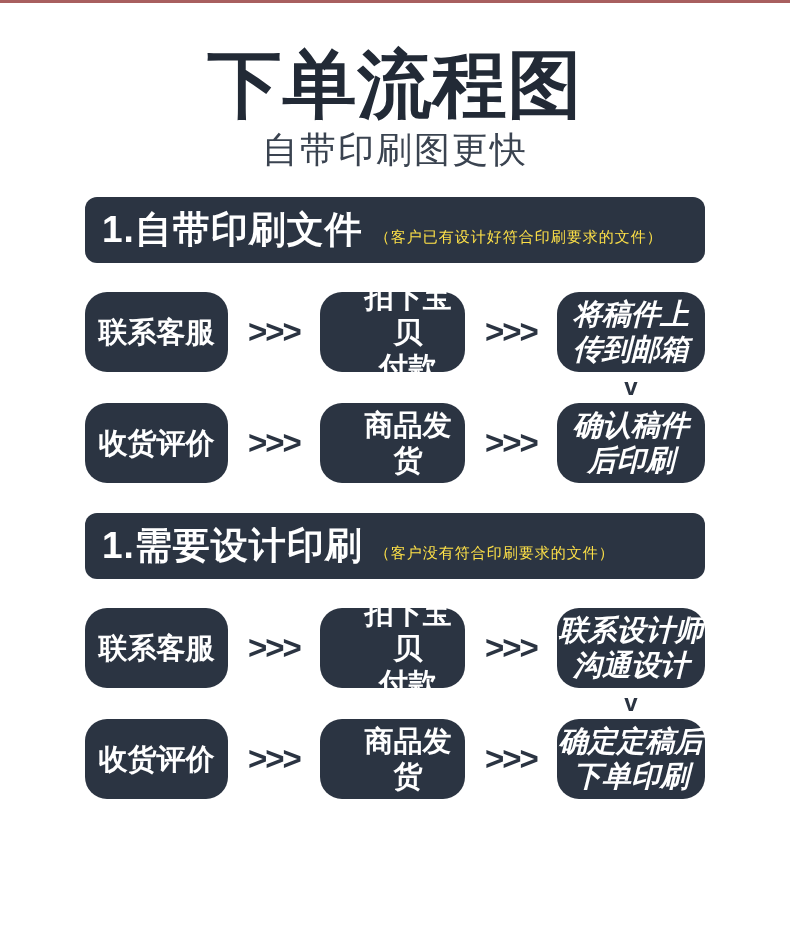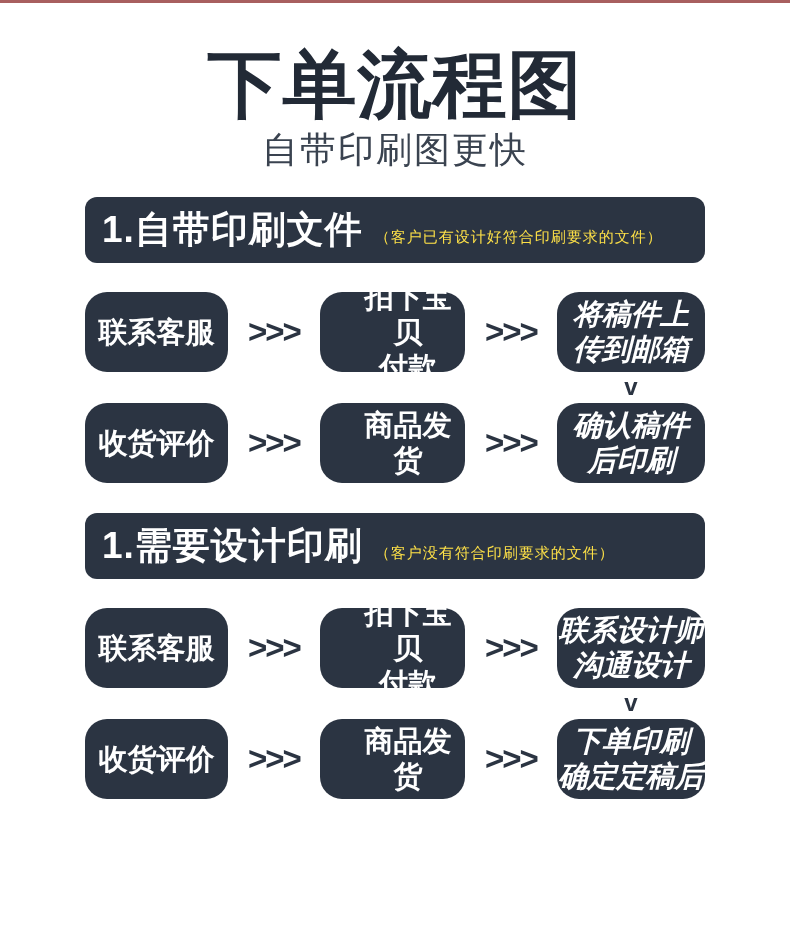--- a/index.html
+++ b/index.html
@@ -125,18 +125,18 @@
     <div class="row second">
       <div class="box c1">
         <span>收货评价</span>
       </div>
       <div class="arrow">&gt;&gt;&gt;</div>
       <div class="box c2">
         <span>商品发货</span>
       </div>
       <div class="arrow">&gt;&gt;&gt;</div>
       <div class="box c3">
+        <span>确定定稿后</span>
         <span>下单印刷</span>
-        <span>确定定稿后</span>
       </div>
     </div>
   </div>
 </div>
 
 </body></html>

